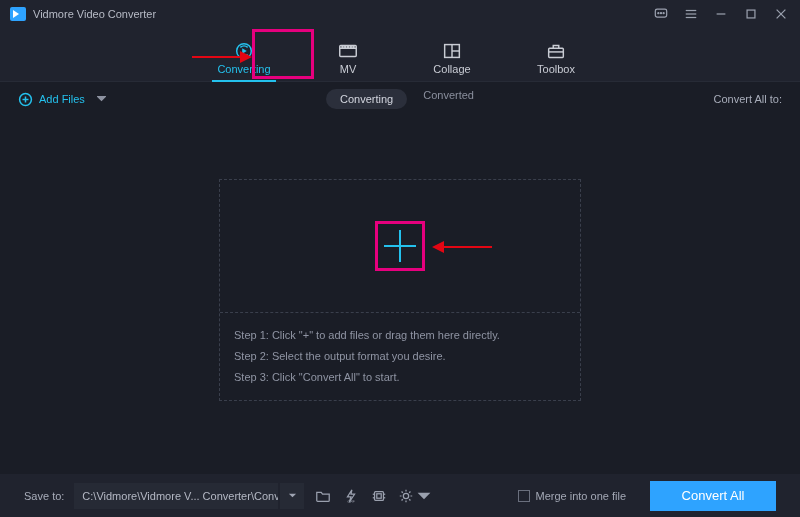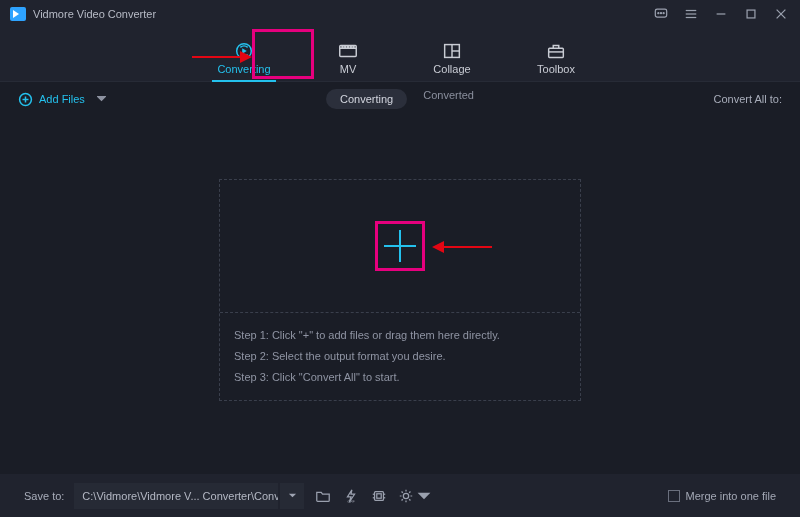--- a/index.html
+++ b/index.html
@@ -252,13 +252,14 @@
       </svg>
     <svg viewBox="0 0 10 10" width="8" height="8">
         <polygon points="1,3 9,3 5,7" fill="#9aa0ae" stroke="none"></polygon>
       </svg>
   </div>
   <div class="grow"></div>
   <div class="merge">
     <div class="cb"></div>
     <span>Merge into one file</span>
   </div>
+  <div class="convert-btn">Convert All</div>
 </div>
 
 </body></html>

